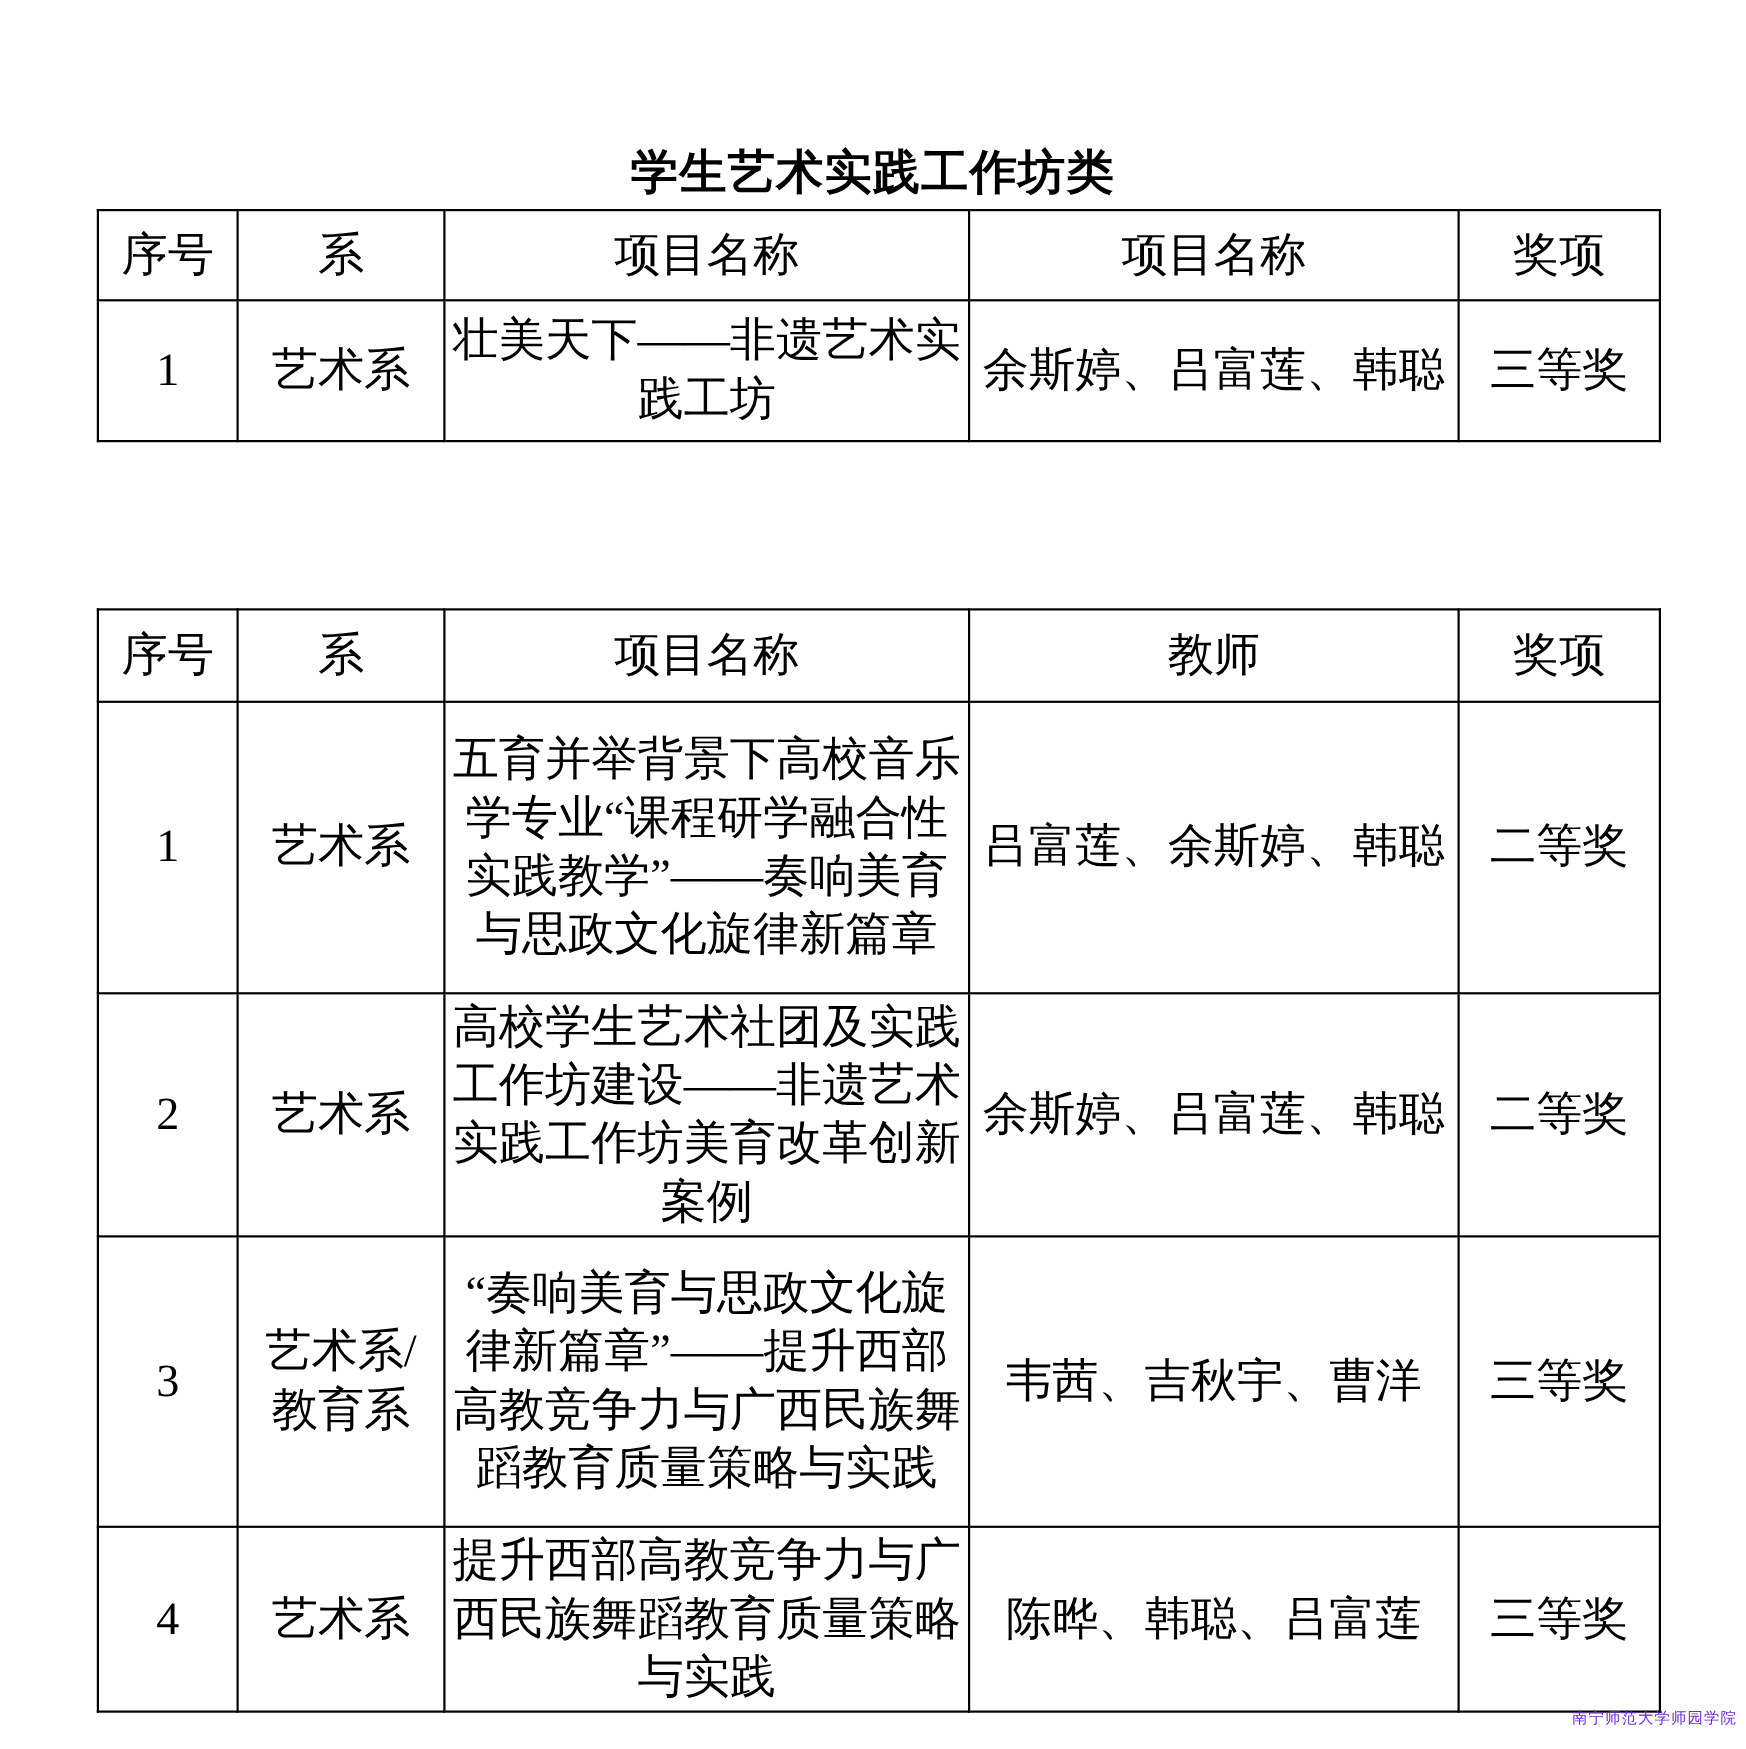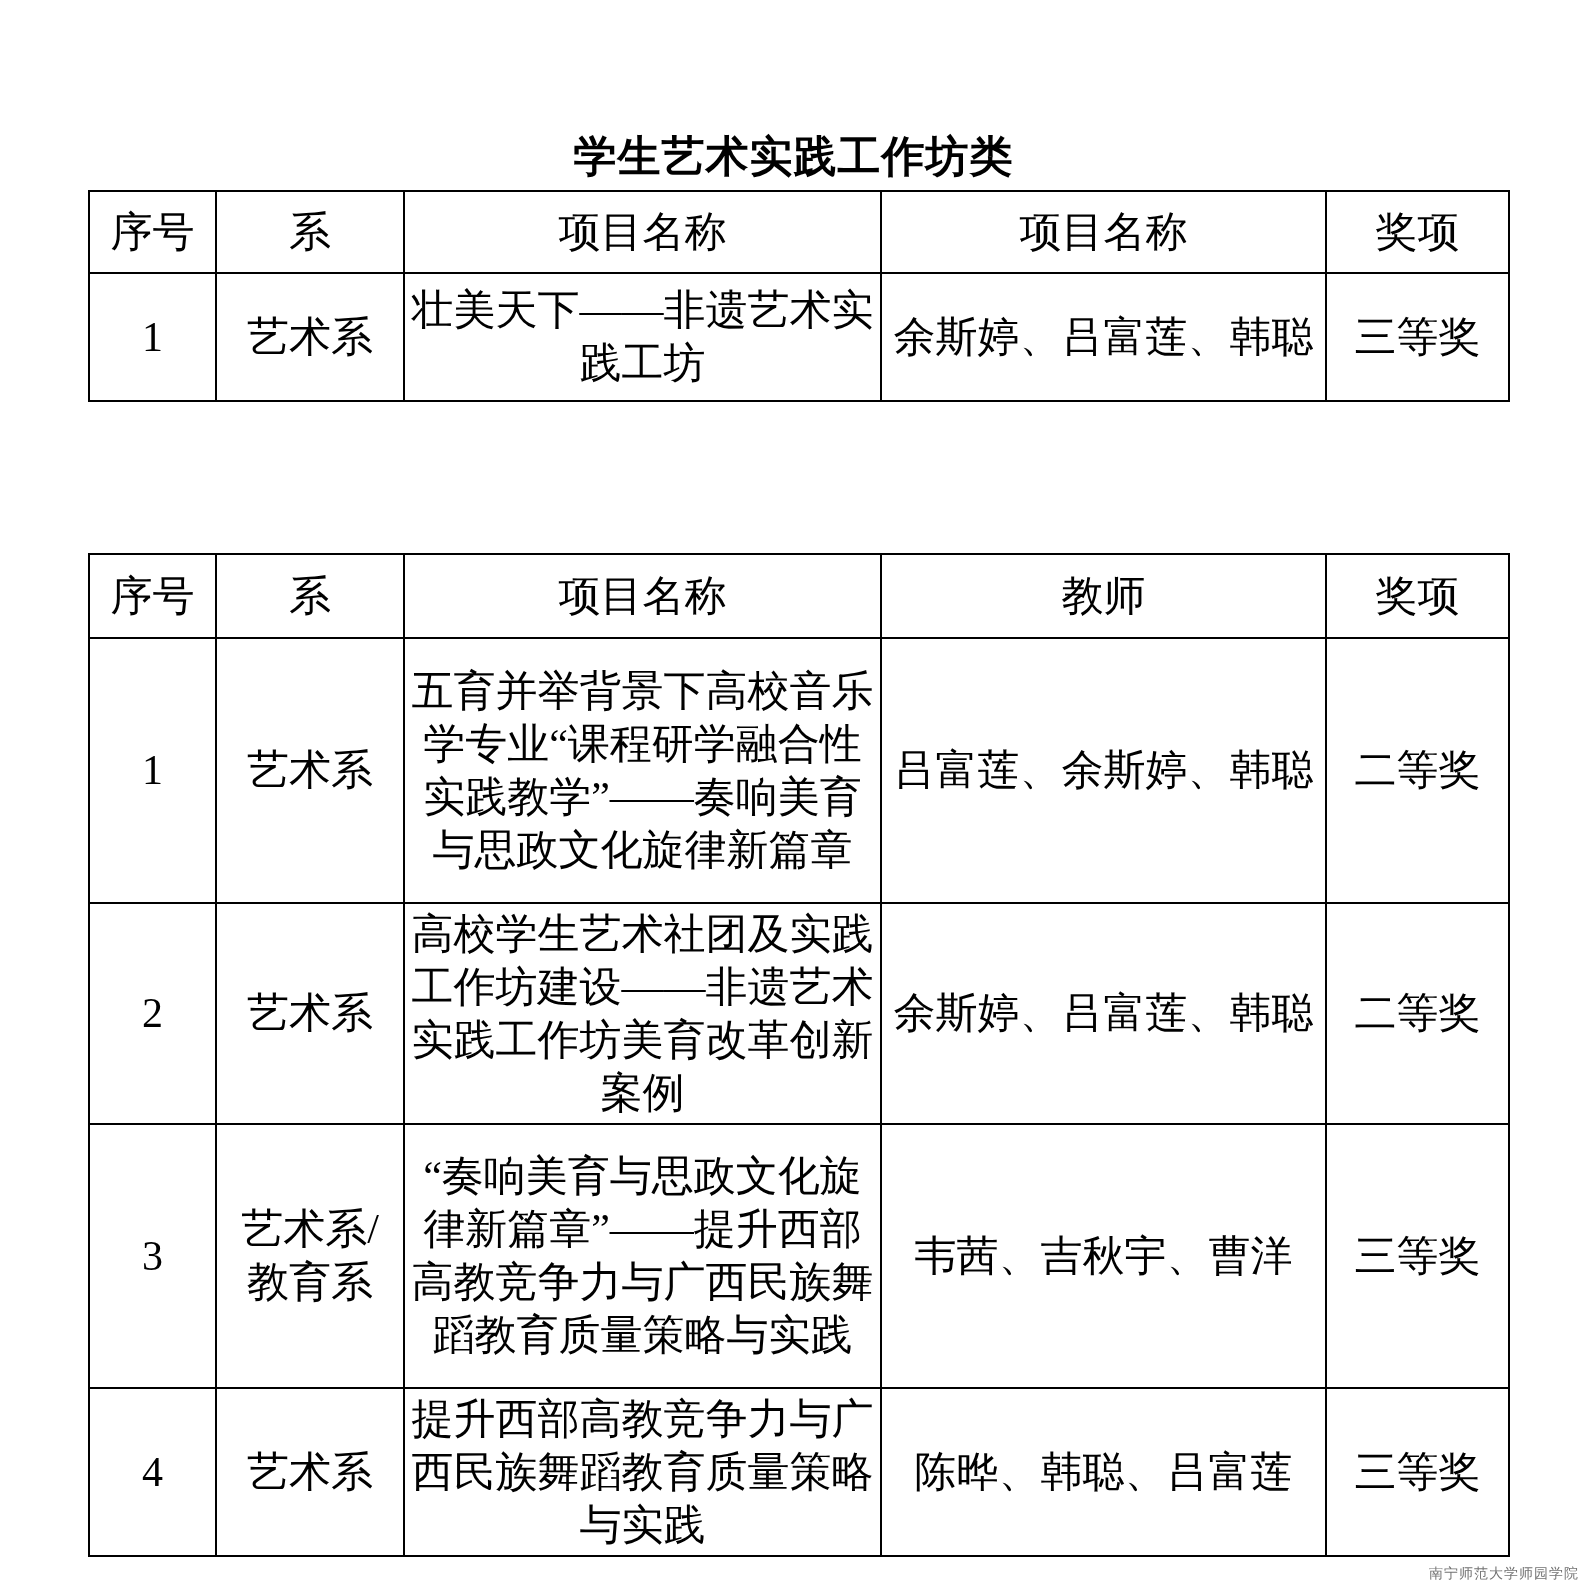--- a/index.html
+++ b/index.html
@@ -65,24 +65,23 @@
   .table-2 tr.data-row-0 { height: 265px; }
   .table-2 tr.data-row-1 { height: 221px; }
   .table-2 tr.data-row-2 { height: 264px; }
   .table-2 tr.data-row-3 { height: 168px; }
 
   .watermark {
     position: absolute;
     top: 1553px;
     right: 8px;
     font-size: 14px;
-    color: #737373;
+    color: #6d28d9;
     font-family: "Liberation Sans", "DejaVu Sans", sans-serif;
     letter-spacing: 1px;
-    margin-top: 12px;
   }
 </style>
 </head>
 <body>
 
 <div class="page">
 
   <h2 class="table-title title-1">学生艺术实践工作坊类</h2>
 
   <table class="awards-table table-1">

